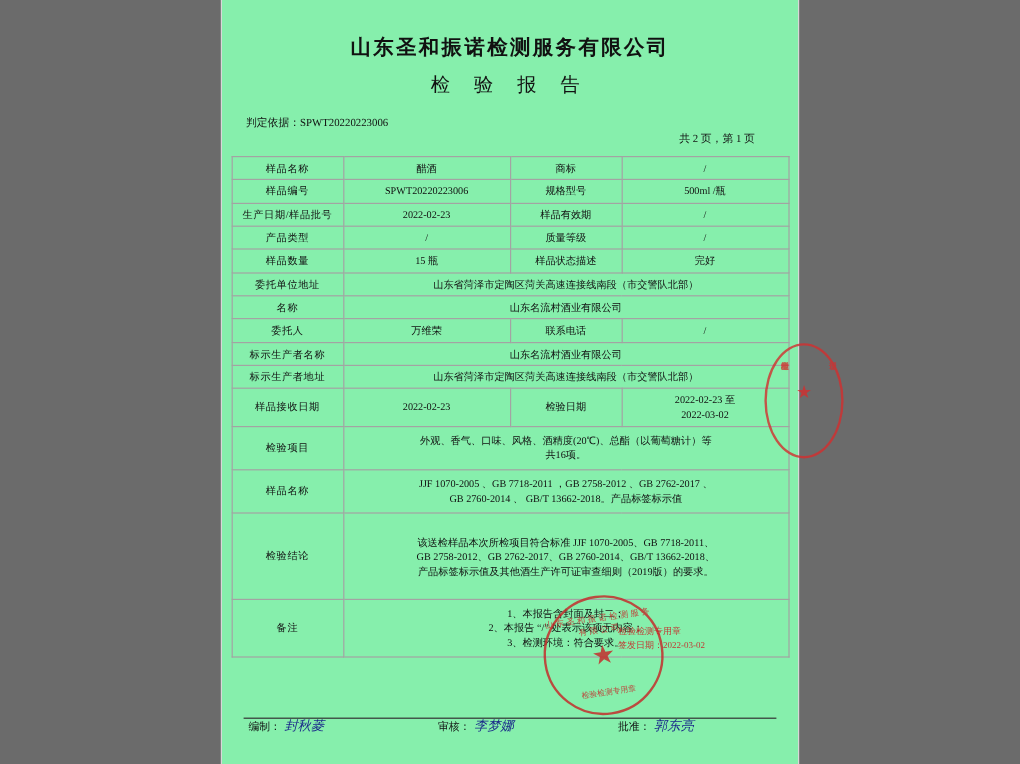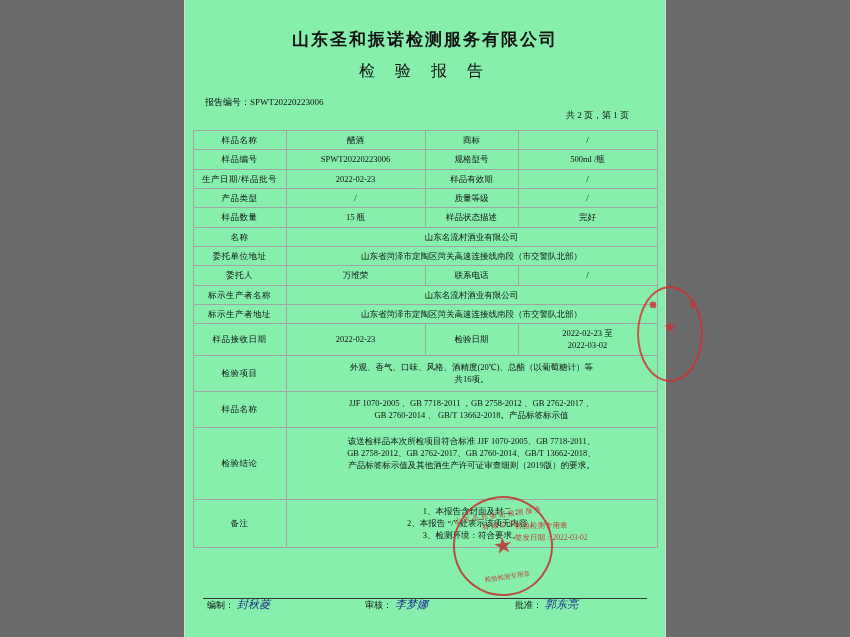--- a/index.html
+++ b/index.html
@@ -212,21 +212,21 @@
 </head>
 <body>
 
 <div class="page">
   <div class="paper-inner">
 
     <div class="title-main">山东圣和振诺检测服务有限公司</div>
     <div class="title-sub">检 验 报 告</div>
 
     <div class="meta-row">
-      <span class="meta-left"><span>报告编号：</span><span>SPWT20220223006</span></span>
+      <span class="meta-left"><span>判定依据：</span><span>SPWT20220223006</span></span>
       <span class="meta-right">共 2 页，第 1 页</span>
     </div>
 
     <table class="report">
       <tbody>
         <tr>
           <td class="lbl">样品名称</td>
           <td class="val">醋酒</td>
           <td class="lbl2">商标</td>
           <td class="val2">/</td>
@@ -250,26 +250,26 @@
           <td class="val2">/</td>
         </tr>
         <tr>
           <td class="lbl">样品数量</td>
           <td class="val">15 瓶</td>
           <td class="lbl2">样品状态描述</td>
           <td class="val2">完好</td>
         </tr>
 
         <tr>
+          <td class="lbl">委托单位地址</td>
+          <td class="wide" colspan="3">山东省菏泽市定陶区菏关高速连接线南段（市交警队北部）</td>
+        </tr>
+        <tr>
           <td class="lbl">名称</td>
           <td class="wide" colspan="3">山东名流村酒业有限公司</td>
-        </tr>
-        <tr>
-          <td class="lbl">委托单位地址</td>
-          <td class="wide" colspan="3">山东省菏泽市定陶区菏关高速连接线南段（市交警队北部）</td>
         </tr>
         <tr>
           <td class="lbl">委托人</td>
           <td class="val">万维荣</td>
           <td class="lbl2">联系电话</td>
           <td class="val2">/</td>
         </tr>
         <tr>
           <td class="lbl">标示生产者名称</td>
           <td class="wide" colspan="3">山东名流村酒业有限公司</td>
@@ -291,21 +291,21 @@
           <td class="wide" colspan="3" style="white-space:pre-line">外观、香气、口味、风格、酒精度(20℃)、总酯（以葡萄糖计）等
 共16项。</td>
         </tr>
         <tr class="tall">
           <td class="lbl">样品名称</td>
           <td class="left" colspan="3" style="white-space:pre-line">JJF 1070-2005 、GB 7718-2011 ，GB 2758-2012 、GB 2762-2017 、
 GB 2760-2014 、 GB/T 13662-2018。产品标签标示值</td>
         </tr>
         <tr style="height:72px">
           <td class="lbl">检验结论</td>
-          <td class="left" colspan="3" style="white-space:pre-line; vertical-align:top; padding-top:7px;">该送检样品本次所检项目符合标准 JJF 1070-2005、GB 7718-2011、
+          <td class="left" colspan="3" style="white-space:pre-line; vertical-align:top; padding-top:18px;">该送检样品本次所检项目符合标准 JJF 1070-2005、GB 7718-2011、
 GB 2758-2012、GB 2762-2017、GB 2760-2014、GB/T 13662-2018、
 产品标签标示值及其他酒生产许可证审查细则（2019版）的要求。</td>
         </tr>
         <tr style="height:48px">
           <td class="lbl">备注</td>
           <td class="left" colspan="3" style="white-space:pre-line; vertical-align:middle;">1、本报告含封面及封二；
 2、本报告 “/” 处表示该项无内容；
 3、检测环境：符合要求。</td>
         </tr>
       </tbody>

